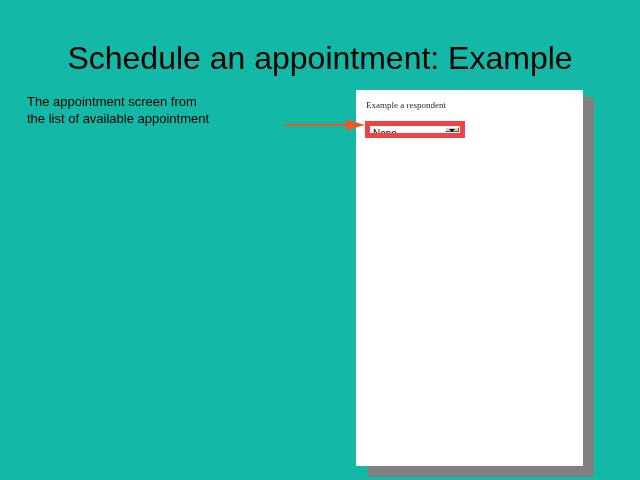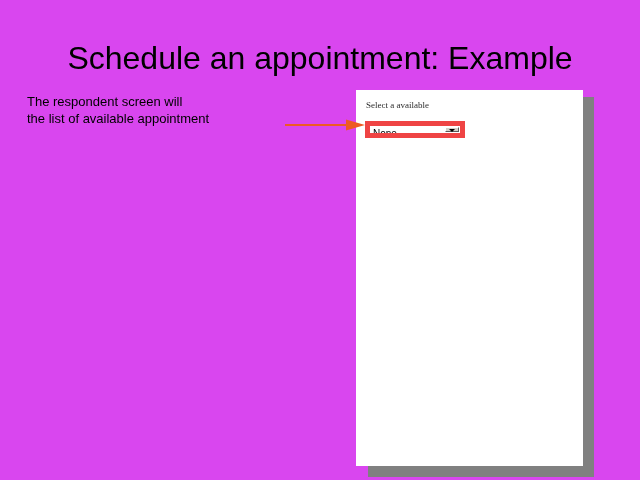--- a/index.html
+++ b/index.html
@@ -14,21 +14,21 @@
     overflow: hidden;
     font-family: "Liberation Sans", sans-serif;
     -webkit-font-smoothing: none;
   }
 
   #slide {
     position: absolute;
     left: 0; top: 0;
     width: 640px;
     height: 480px;
-    background: #d946ef;
+    background: #14b8a6;
   }
 
   
   #slide-title {
     position: absolute;
     left: 0;
     top: 39px;
     width: 640px;
     text-align: center;
     font-family: "Liberation Sans", sans-serif;
@@ -149,29 +149,29 @@
   }
 </style>
 </head>
 <body>
 
 <div id="slide">
 
   <div id="slide-title">Schedule an appointment: Example</div>
 
   <div id="caption">
-    <span class="cap-line">The respondent screen will</span>
+    <span class="cap-line">The appointment screen from</span>
     <span class="cap-line">the list of available appointment</span>
   </div>
 
   <div id="shot-shadow-right"></div>
   <div id="shot-shadow-bottom"></div>
   <div id="shot-surface"></div>
 
-  <div id="field-label">Select a available</div>
+  <div id="field-label">Example a respondent</div>
 
   <div id="respondent-select">
     <div id="respondent-value">None</div>
     <div id="respondent-arrow-button">
       <span class="tri"></span>
     </div>
   </div>
 
   <svg id="annotation-arrow" viewBox="0 0 82 16">
     <line x1="1" y1="8" x2="64" y2="8" stroke="#ee5a24" stroke-width="2.2"></line>

